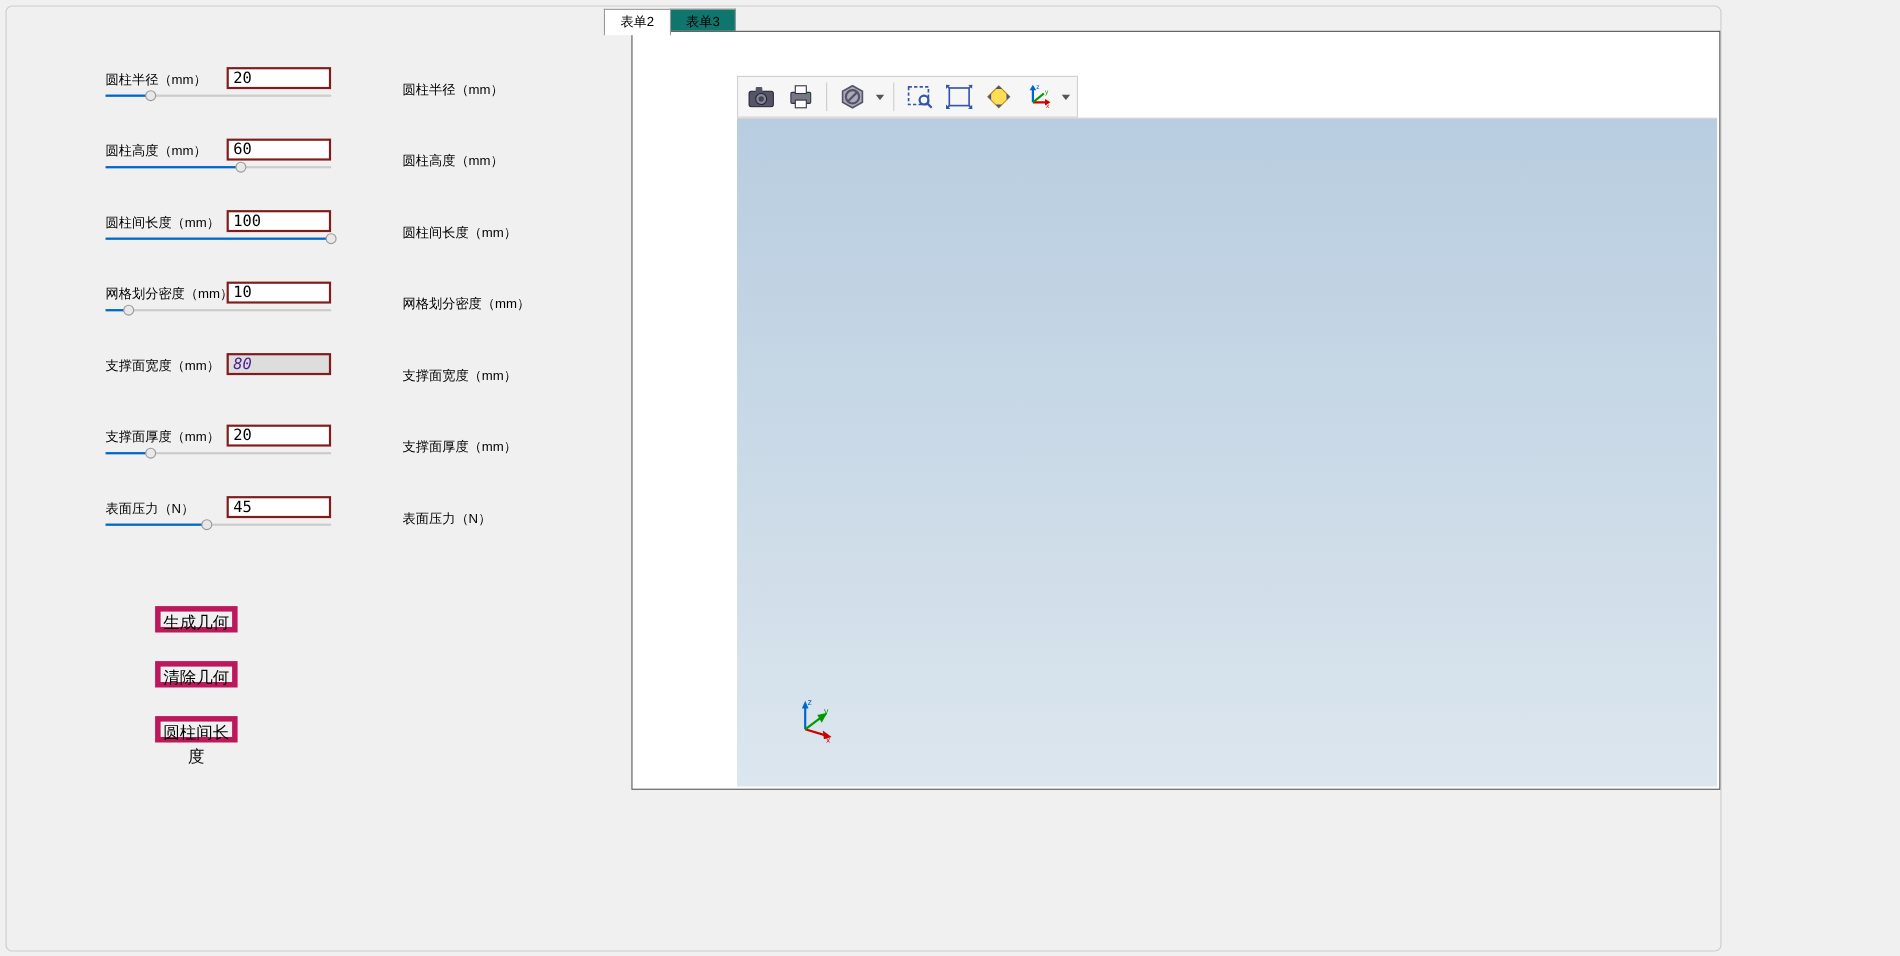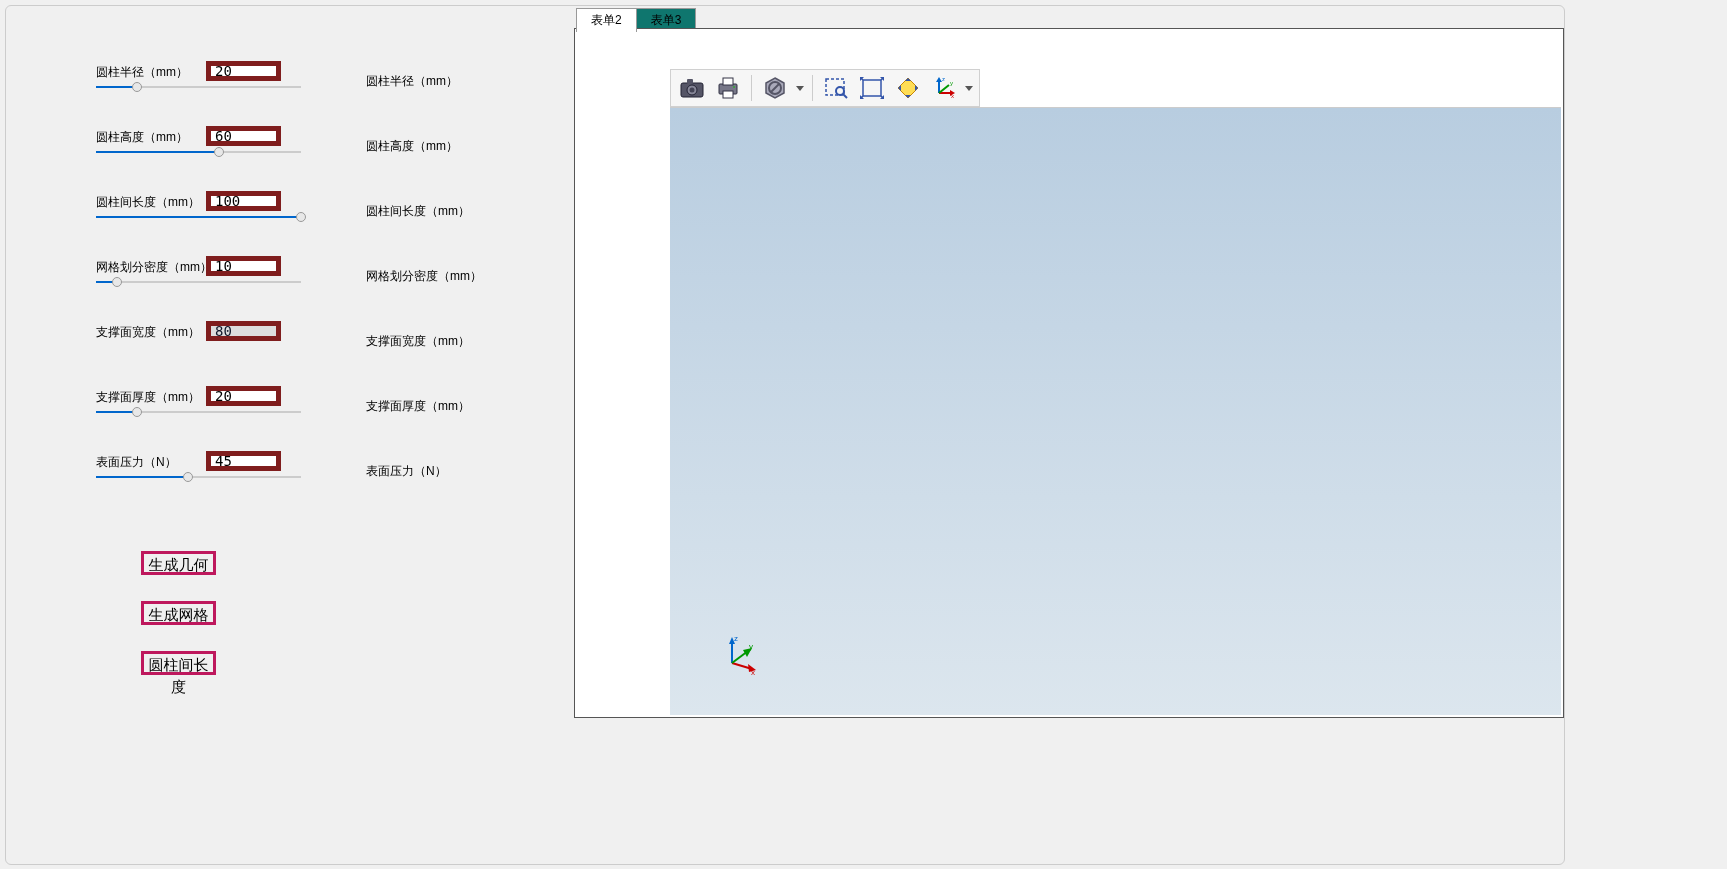--- a/index.html
+++ b/index.html
@@ -36,31 +36,32 @@
       position: absolute;
       left: 0;
       top: 3px;
       font-size: 12px;
       color: #000;
     }
     .param-input {
       position: absolute;
       left: 110px;
       top: 0;
-      width: 75px;
+      width: 95px;
       height: 20px;
-      border: 5px solid #7f1d1d;
+      border: 2px solid #7f1d1d;
       background: #fff;
       font-family: monospace;
       font-size: 14px;
       padding: 0 4px;
     }
     .param-input.disabled {
       background: #ddd;
-      color: #0f172a;
+      color: #4c1d95;
+      font-style: italic;
     }
     .slider {
       position: absolute;
       left: 0;
       top: 22px;
       width: 205px;
       height: 10px;
     }
     .slider-track {
       position: absolute;
@@ -104,31 +105,31 @@
       position: absolute;
       left: 135px;
       top: 545px;
     }
     .btn {
       display: block;
       width: 75px;
       height: 24px;
       margin-bottom: 26px;
       background: #f0f0f0;
-      border: 3px solid #be185d;
+      border: 5px solid #be185d;
       font-family: SimSun, serif;
       font-size: 15px;
       cursor: pointer;
       text-align: center;
       line-height: 22px;
     }
     
     .tabs {
       position: absolute;
-      left: 570px;
+      left: 543px;
       top: 2px;
       display: flex;
       font-size: 12px;
     }
     .tab {
       padding: 3px 14px;
       background: #0f766e;
       border: 1px solid #999;
       border-bottom: none;
       cursor: pointer;
@@ -278,21 +279,21 @@
     <div class="right-label">圆柱高度（mm）</div>
     <div class="right-label">圆柱间长度（mm）</div>
     <div class="right-label">网格划分密度（mm）</div>
     <div class="right-label">支撑面宽度（mm）</div>
     <div class="right-label">支撑面厚度（mm）</div>
     <div class="right-label">表面压力（N）</div>
   </div>
 
   <div class="buttons">
     <button class="btn">生成几何</button>
-    <button class="btn">生成网格</button>
+    <button class="btn">清除几何</button>
     <button class="btn">圆柱间长度</button>
   </div>
 
   <div class="tabs">
     <div class="tab active">表单2</div>
     <div class="tab">表单3</div>
   </div>
 
   <div class="viewport-container">
     <div class="toolbar">

